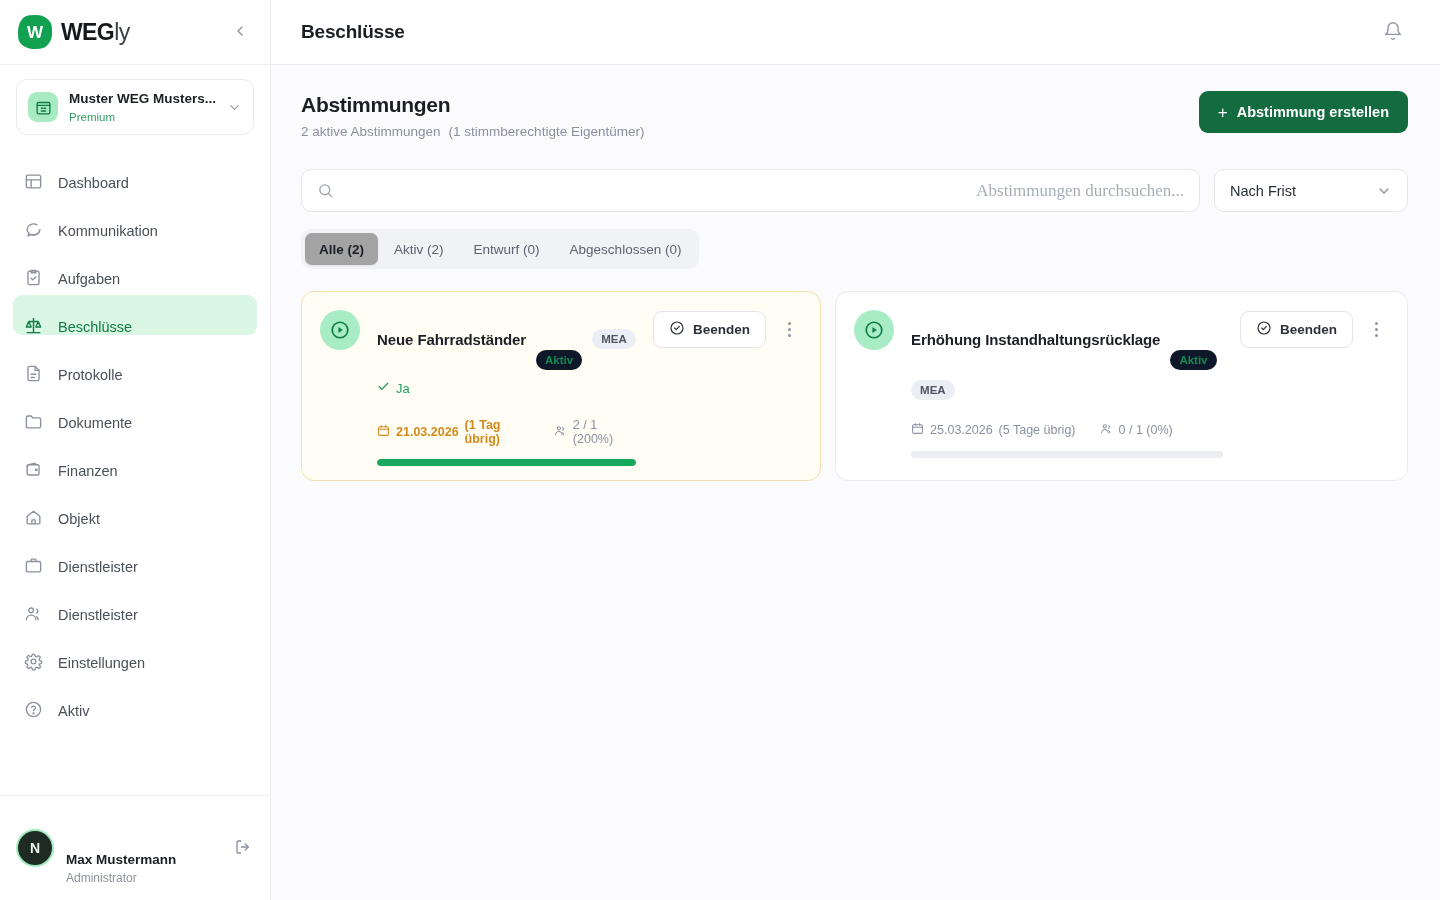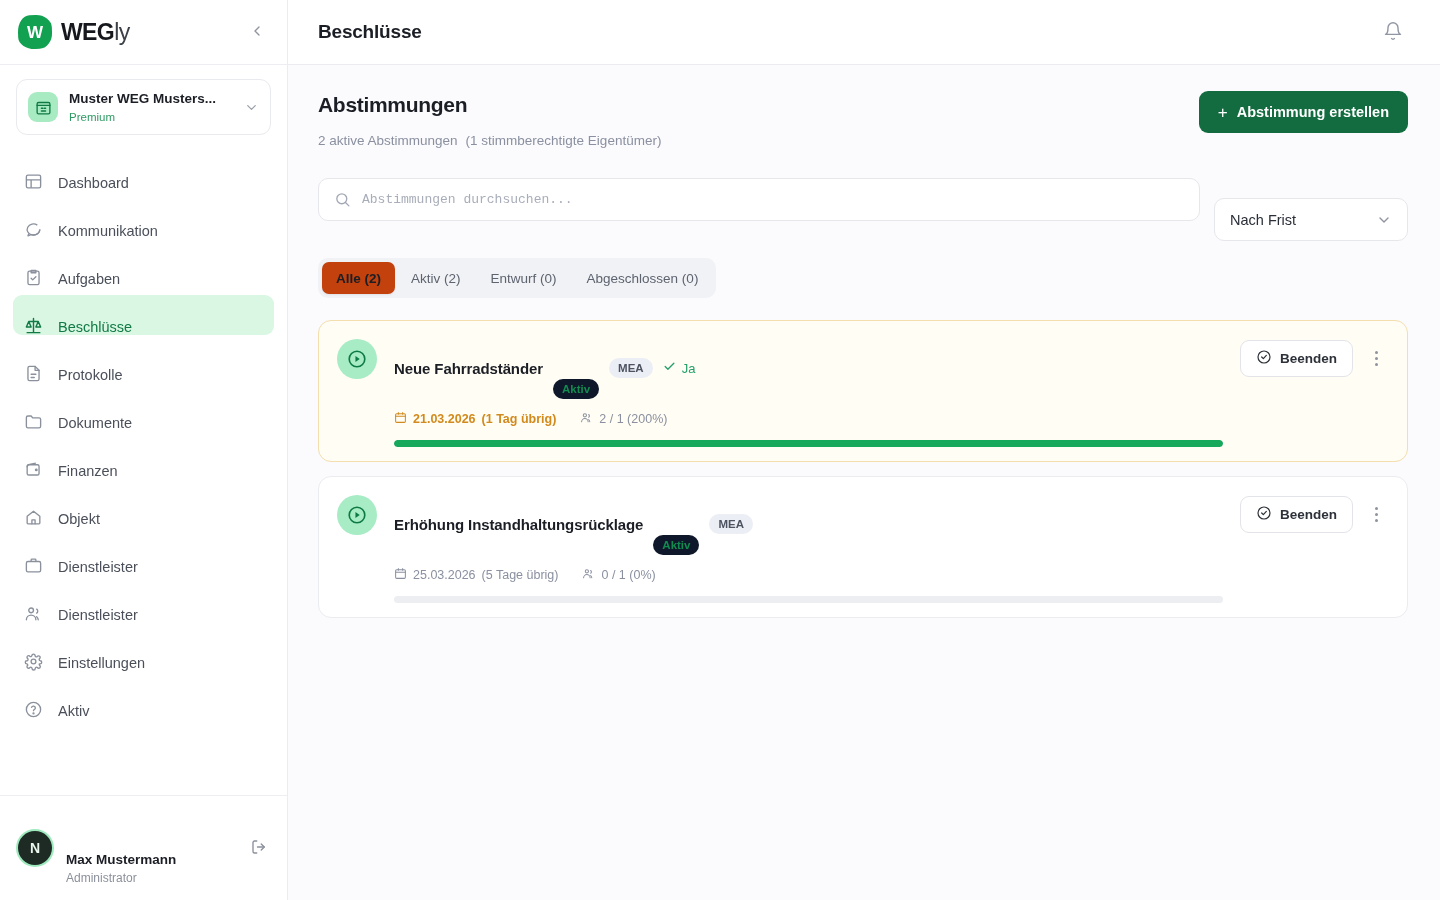--- a/index.html
+++ b/index.html
@@ -108,65 +108,65 @@
     padding: 0 32px 0 30px;
   }
   .page-title { font-size: 19px; font-weight: 700; color: #1b1e25; letter-spacing: -0.2px; }
   .bell-btn { width: 30px; height: 30px; border: none; background: transparent;
     color: #9197a2; cursor: pointer; display: flex; align-items: center; justify-content: center; }
 
   .content { padding: 26px 32px 0 30px; flex: 1 1 auto; overflow: hidden; }
 
   .sec-head { display: flex; align-items: flex-start; justify-content: space-between; gap: 42px; }
   .sec-title { font-size: 21px; font-weight: 700; color: #1b1e25; letter-spacing: -0.3px; line-height: 27px; }
-  .sec-sub { font-size: 13.5px; color: #8a90a0; margin-top: 15px; }
+  .sec-sub { font-size: 13.5px; color: #8a90a0; margin-top: 6px; }
   .sec-sub .sub2 { margin-left: 8px; }
   .create-btn {
     display: inline-flex; align-items: center; gap: 9px;
     background: #136c3f; color: #fff; border: none; cursor: pointer;
     padding: 0 19px; height: 42px; border-radius: 9px;
     font-size: 14.5px; font-weight: 600; font-family: inherit;
   }
   .create-btn .plus { font-size: 17px; font-weight: 500; line-height: 1; }
 
   .filters { display: flex; gap: 14px; margin-top: 30px; }
   .search-box {
     flex: 1 1 auto; height: 43px; background: #fff;
     border: 1px solid #e6e7eb; border-radius: 10px;
     display: flex; align-items: center; gap: 11px; padding: 0 15px;
   }
   .search-box .s-ico { color: #a3a8b4; display: flex; }
   .search-box input {
     border: none; outline: none; background: transparent;
-    font-size: 13px; color: #2a2e37; font-family: Liberation Mono, monospace; width: 100%;
+    font-size: 17px; color: #2a2e37; font-family: Liberation Serif, serif; width: 100%; text-align: right;
   }
   .search-box input::placeholder { color: #a8adb9; }
   .sort-select {
     width: 194px; height: 43px; background: #fff;
     border: 1px solid #e6e7eb; border-radius: 10px;
     display: flex; align-items: center; justify-content: space-between;
     padding: 12px 15px; cursor: pointer;
-    font-size: 14.5px; color: #2a2e37; margin-top: 20px;
+    font-size: 14.5px; color: #2a2e37;
   }
   .sort-select .chev { color: #8e939e; display: flex; }
 
   .tabs {
     display: inline-flex; align-items: center; gap: 2px;
     background: #f1f2f5; border-radius: 10px; padding: 4px;
     margin-top: 17px;
   }
   .tab {
     border: none; background: transparent; cursor: pointer;
     font-family: inherit; font-size: 13.5px; color: #5d636f;
     padding: 0 14px; height: 32px; border-radius: 7px; white-space: nowrap;
   }
-  .tab.active { background: #c2410c; color: #1b1e25; font-weight: 700;
+  .tab.active { background: #a3a3a3; color: #1b1e25; font-weight: 700;
     box-shadow: 0 1px 2px rgba(16,24,40,.07); }
 
-  .cards { margin-top: 22px; display: flex; flex-direction: column; gap: 14px; }
+  .cards { margin-top: 22px; display: flex; flex-direction: row; gap: 14px; }
   .card {
     background: #fff; border: 1px solid #ebecf0; border-radius: 13px;
     padding: 16px 18px 14px 18px;
     display: flex; align-items: flex-start; gap: 17px;
     position: relative;
   }
   .card.highlight { background: #fffdf4; border-color: #f3dfae; }
   .card-ico {
     width: 40px; height: 40px; flex: 0 0 40px; border-radius: 50%;
     background: #a7ecc5; color: #0e7a43;
@@ -177,21 +177,21 @@
   .card-title-row { display: flex; align-items: center; gap: 10px; flex-wrap: wrap; }
   .card-title { font-size: 15px; font-weight: 700; color: #1b1e25; letter-spacing: -0.1px; }
   .badge {
     font-size: 11.5px; font-weight: 600; border-radius: 999px;
     padding: 3px 9px; line-height: 14px; white-space: nowrap;
   }
   .badge.green { background: #0f172a; color: #128b4f; margin-top: 42px; }
   .badge.violet { background: #eceef5; color: #4d5360; }
   .yes-flag { display: inline-flex; align-items: center; gap: 6px; color: #23a06a; font-size: 13px; }
 
-  .card-meta { display: flex; align-items: center; gap: 8px; margin-top: 12px; font-size: 12.5px; color: #8a90a0; }
+  .card-meta { display: flex; align-items: center; gap: 8px; margin-top: 22px; font-size: 12.5px; color: #8a90a0; }
   .card-meta .mitem { display: inline-flex; align-items: center; gap: 6px; }
   .card-meta .amber { color: #d28a1d; font-weight: 600; }
   .card-meta .sep { width: 8px; }
 
   .progress { margin-top: 13px; height: 7px; border-radius: 999px; background: #eceef1; width: 100%; overflow: hidden; }
   .progress > i { display: block; height: 100%; background: #17a85c; border-radius: 999px; }
 
   .card-actions { display: flex; align-items: center; gap: 10px; margin-top: 3px; }
   .end-btn {
     display: inline-flex; align-items: center; gap: 8px;

